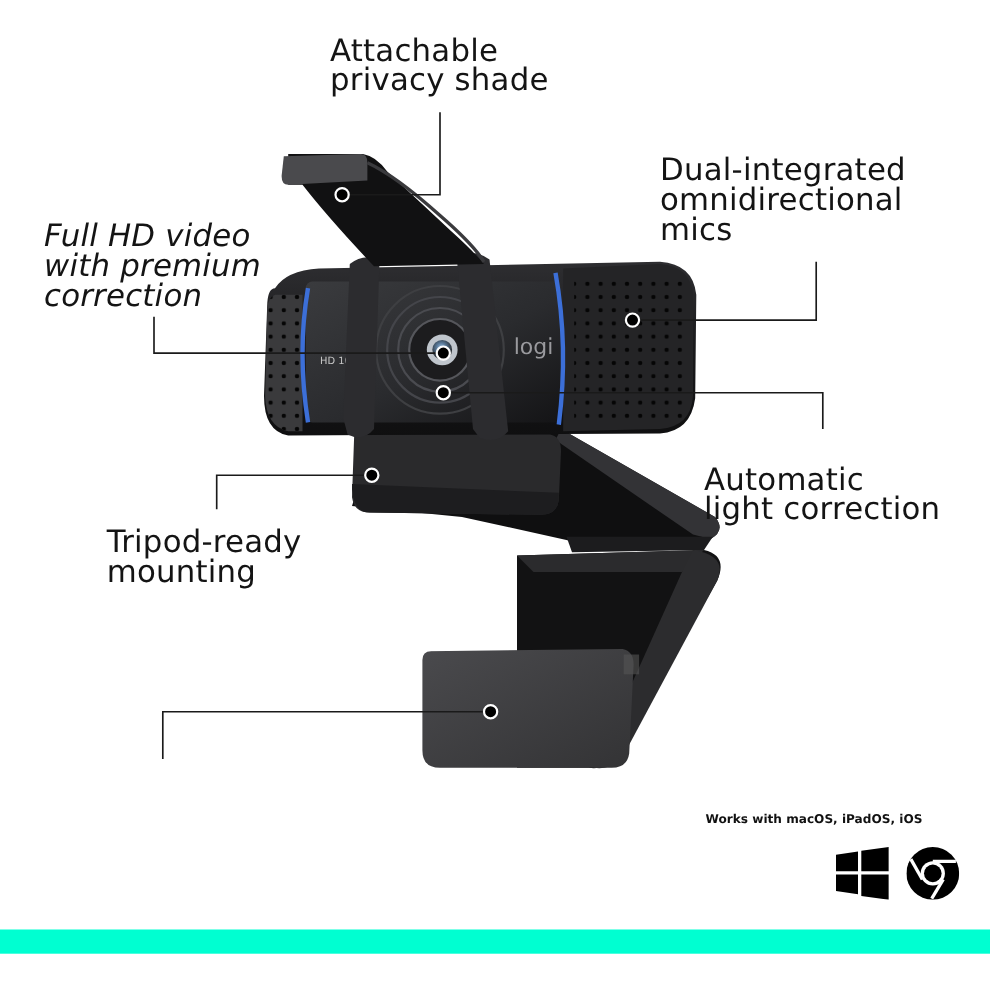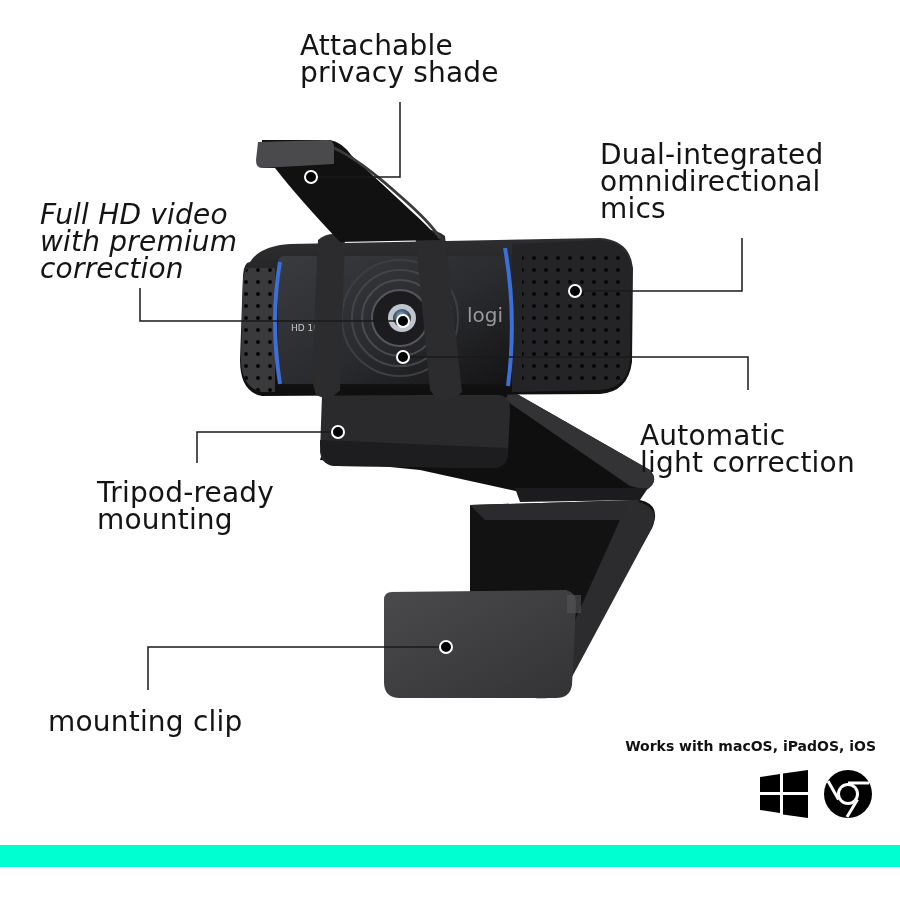--- a/index.html
+++ b/index.html
@@ -1,22 +1,22 @@
 <!DOCTYPE html>
 <html><head>
 <meta charset="utf-8">
 <style>
   html, body { margin:0; padding:0; }
   body { width:900px; height:900px; background:#ffffff; position:relative; overflow:hidden;
          font-family:"DejaVu Sans", sans-serif; color:#111; }
   .label { position:absolute; text-align:left; font-size:28px; line-height:27px; color:#141414; letter-spacing:0.2px; }
   .label span { display:block; white-space:nowrap; }
   #art { position:absolute; left:0; top:0; }
-  .compat { position:absolute; left:604px; top:738px; width:272px; text-align:right;
-            font-family:"DejaVu Sans", sans-serif; font-weight:bold; font-size:14px; color:#111; white-space:nowrap; }
+  .compat { position:absolute; left:604px; top:738px; width:272px; text-align:center;
+            font-family:"DejaVu Sans", sans-serif; font-weight:bold; font-size:11px; color:#111; white-space:nowrap; }
   .os-icon { position:absolute; }
   .teal-bar { position:absolute; left:0; top:845px; width:900px; height:22px; }
 </style>
 </head>
 <body>
 
 <svg id="art" width="900" height="900" viewBox="0 0 900 900">
   <defs>
     <linearGradient id="gBody" x1="0" y1="0" x2="0" y2="1">
       <stop offset="0" stop-color="#2e2e31"></stop>
@@ -137,21 +137,20 @@
   <span>Automatic</span>
   <span>light correction</span>
 </div>
 
 <div class="label" style="left:97px; top:479px; width:200px;">
   <span>Tripod-ready</span>
   <span>mounting</span>
 </div>
 
 <div class="label" style="left:48px; top:708px; width:200px;">
-  <span>mounting clip</span>
 </div>
 
 <div class="compat">Works with macOS, iPadOS, iOS</div>
 
 <svg class="os-icon" style="left:760px; top:770px;" width="48" height="48" viewBox="0 0 48 48">
   <path d="M0 7 L20 4 L20 22 L0 22 Z" fill="#000"></path>
   <path d="M23 3.5 L48 0 L48 22 L23 22 Z" fill="#000"></path>
   <path d="M0 25 L20 25 L20 43 L0 40 Z" fill="#000"></path>
   <path d="M23 25 L48 25 L48 48 L23 44.5 Z" fill="#000"></path>
 </svg>

